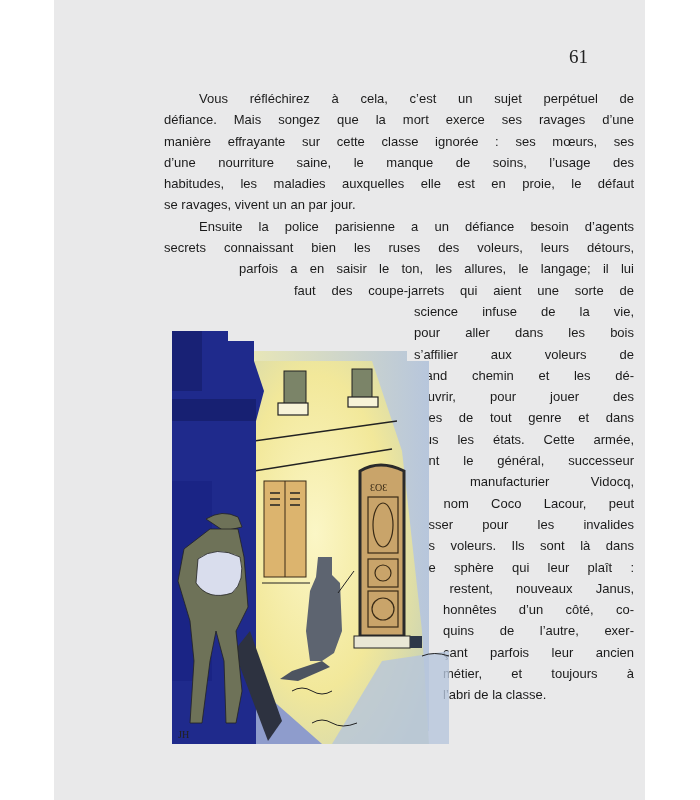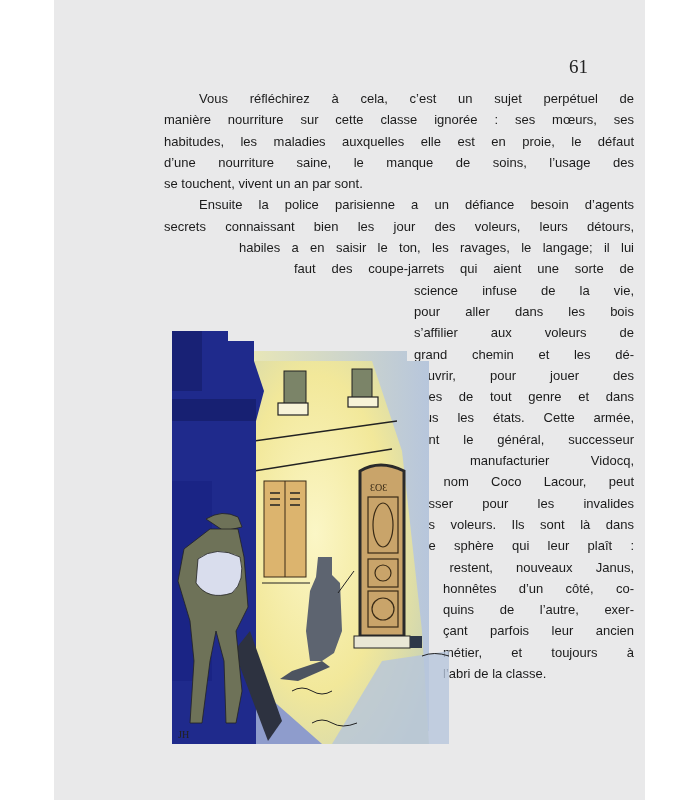--- a/index.html
+++ b/index.html
@@ -2,21 +2,21 @@
 <html><head>
 <meta charset="utf-8">
 <style>
   html, body { margin:0; padding:0; }
   body { width:700px; height:800px; background:#ffffff; position:relative; overflow:hidden; }
   .page {
     position:absolute; left:54px; top:0; width:591px; height:800px;
     background:#e9e9ea;
   }
   .folio {
-    position:absolute; right:57px; top:56px;
+    position:absolute; right:57px; top:46px;
     font-family:"Liberation Serif","DejaVu Serif",serif;
     font-size:19px; color:#222;
   }
   .text {
     position:absolute; left:110px; top:88px; width:470px;
     font-family:Liberation Sans, sans-serif;
     font-size:13px; line-height:21.3px; color:#1b1b1b;
   }
   .line { display:block; white-space:nowrap; text-align:justify; text-align-last:justify; height:21.3px; }
   .line.last { text-align-last:left; }
@@ -27,28 +27,29 @@
 </style>
 </head>
 <body>
 
 <div class="page">
   <div class="folio">61</div>
 
   <div class="text">
 
     <span class="line indent">Vous réfléchirez à cela, c’est un sujet perpétuel de</span>
-    <span class="line">manière nourriture sur cette classe ignorée : ses mœurs, ses</span>
+    <span class="line">défiance. Mais songez que la mort exerce ses ravages d’une</span>
+    <span class="line">manière effrayante sur cette classe ignorée : ses mœurs, ses</span>
+    <span class="line">d’une nourriture saine, le manque de soins, l’usage des</span>
     <span class="line">habitudes, les maladies auxquelles elle est en proie, le défaut</span>
-    <span class="line">d’une nourriture saine, le manque de soins, l’usage des</span>
-    <span class="line last">se touchent, vivent un an par sont.</span>
+    <span class="line last">se ravages, vivent un an par jour.</span>
 
     <span class="line indent">Ensuite la police parisienne a un défiance besoin d’agents</span>
-    <span class="line">secrets connaissant bien les jour des voleurs, leurs détours,</span>
-    <span class="line" style="padding-left:75px">habiles a en saisir le ton, les ravages, le langage; il lui</span>
+    <span class="line">secrets connaissant bien les ruses des voleurs, leurs détours,</span>
+    <span class="line" style="padding-left:75px">parfois a en saisir le ton, les allures, le langage; il lui</span>
     <span class="line" style="padding-left:130px">faut des coupe-jarrets qui aient une sorte de</span>
     <span class="line" style="padding-left:250px">science infuse de la vie,</span>
     <span class="line" style="padding-left:250px">pour aller dans les bois</span>
     <span class="line" style="padding-left:250px">s’affilier aux voleurs de</span>
     <span class="line" style="padding-left:250px">grand chemin et les dé-</span>
     <span class="line" style="padding-left:250px">couvrir, pour jouer des</span>
     <span class="line" style="padding-left:250px">rôles de tout genre et dans</span>
     <span class="line" style="padding-left:250px">tous les états. Cette armée,</span>
     <span class="line" style="padding-left:250px">dont le général, successeur</span>
     <span class="line" style="padding-left:250px">du manufacturier Vidocq,</span>

